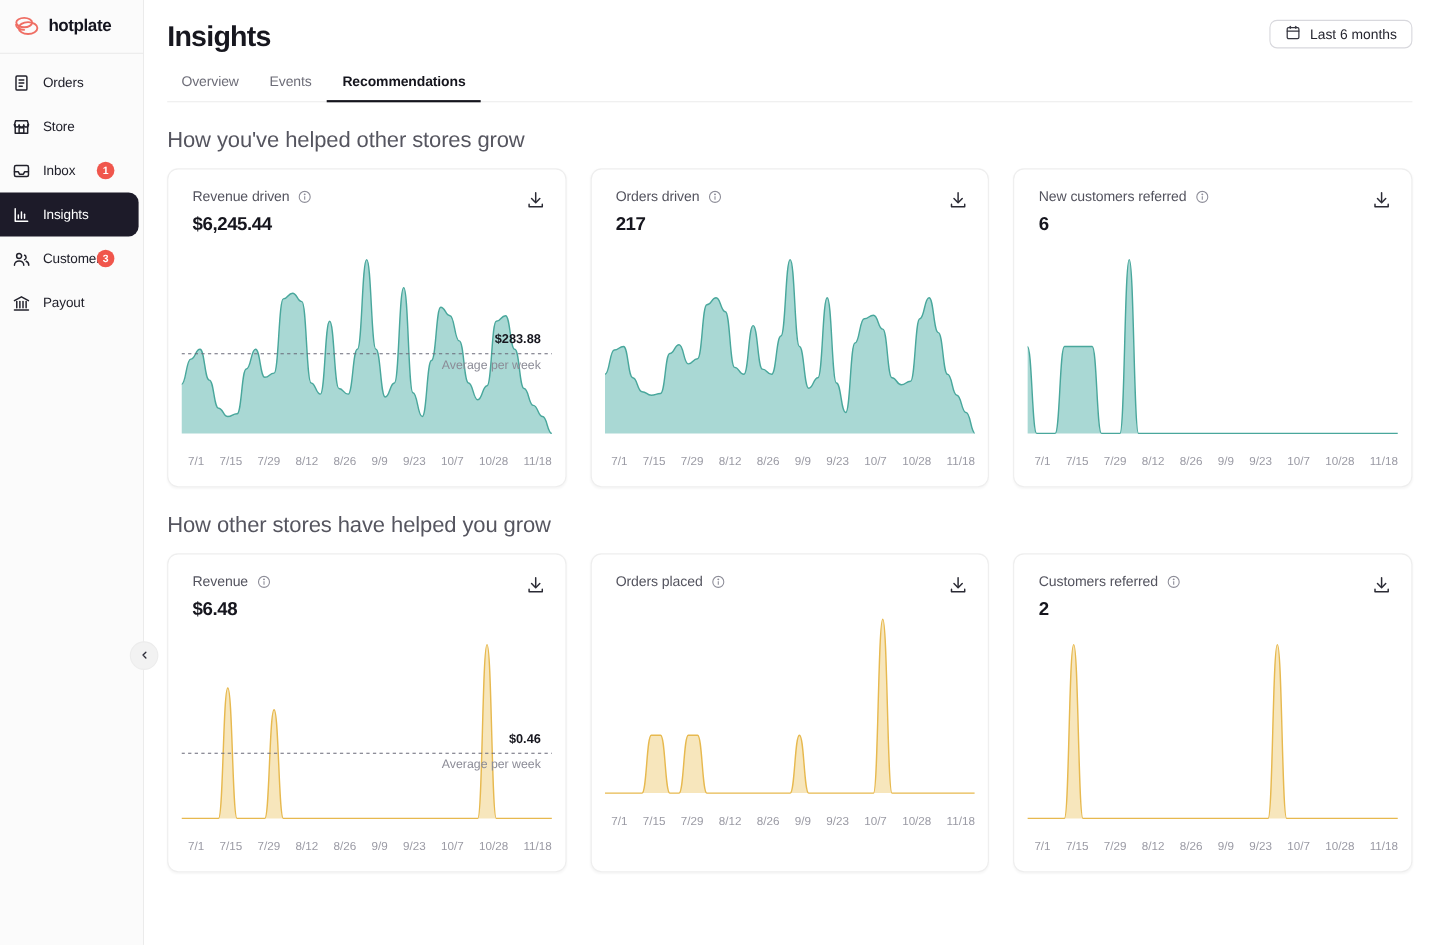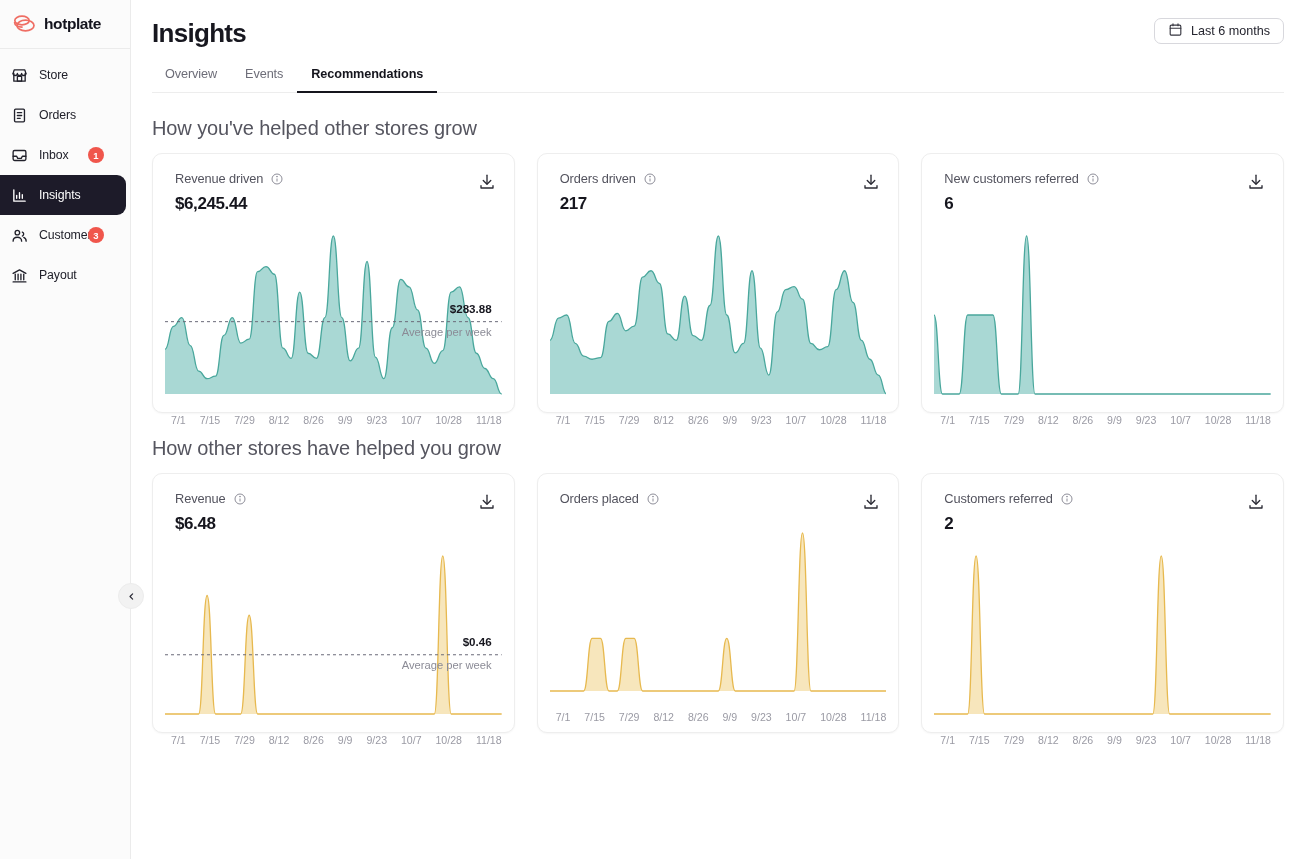--- a/index.html
+++ b/index.html
@@ -95,21 +95,21 @@
   .section-title {
     font-size: 20px; color: #55555f; font-weight: normal;
     margin: 24px 0 13px 21px; letter-spacing: -0.1px;
   }
   .cards { display: flex; gap: 22px; padding: 0 16px 0 21px; }
   .card {
     flex: 1; background: #fff;
     border: 1px solid #eeeeee; border-radius: 10px;
     box-shadow: 0 1px 2px rgba(0,0,0,0.04);
     padding: 17px 0 0 0; position: relative;
-    height: 260px;
+    height: 290px;
   }
   .card-head { display: flex; align-items: flex-start; justify-content: space-between;
                padding: 0 18px 0 22px; }
   .card-label-row { display: flex; align-items: center; gap: 8px; }
   .card-label { font-size: 12.8px; color: #53535e; letter-spacing: -0.1px; }
   .info-icon { width: 12px; height: 12px; color: #8e8e99; flex: none; }
   .info-icon svg { width: 12px; height: 12px; display: block; }
   .card-value { font-size: 17px; font-weight: bold; color: #16161e;
                 padding: 3px 0 0 22px; letter-spacing: -0.4px; }
   .dl-btn { width: 18px; height: 18px; color: #2b2b35; cursor: pointer; margin-top: 2px; }
@@ -147,39 +147,39 @@
           <path d="M3.6 10.5c0 2.6 3.3 4.6 7.4 4.6" stroke="#ef6e64" stroke-width="1.7" stroke-linecap="round"></path>
         </svg>
       </span>
       <span class="brand-name">hotplate</span>
     </div>
 
     <nav class="nav">
       <div class="nav-item">
         <span class="nav-icon">
           <svg viewBox="0 0 24 24" fill="none" stroke="currentColor" stroke-width="1.9" stroke-linecap="round" stroke-linejoin="round">
+            <rect x="5" y="3" width="14" height="18" rx="1.5"></rect>
+            <line x1="9" y1="8" x2="15" y2="8"></line>
+              <line x1="9" y1="12" x2="15" y2="12"></line>
+              <line x1="9" y1="16" x2="13" y2="16"></line>
+          </svg>
+        </span>
+        <span class="nav-label">Orders</span>
+      </div>
+
+      <div class="nav-item">
+        <span class="nav-icon">
+          <svg viewBox="0 0 24 24" fill="none" stroke="currentColor" stroke-width="1.9" stroke-linecap="round" stroke-linejoin="round">
             <path d="M3 9l1.5-5h15L21 9"></path>
               <path d="M4 9v11h16V9"></path>
               <path d="M3 9a3 3 0 006 0 3 3 0 006 0 3 3 0 006 0"></path>
             <rect x="9" y="13" width="6" height="7"></rect>
           </svg>
         </span>
         <span class="nav-label">Store</span>
-      </div>
-
-      <div class="nav-item">
-        <span class="nav-icon">
-          <svg viewBox="0 0 24 24" fill="none" stroke="currentColor" stroke-width="1.9" stroke-linecap="round" stroke-linejoin="round">
-            <rect x="5" y="3" width="14" height="18" rx="1.5"></rect>
-            <line x1="9" y1="8" x2="15" y2="8"></line>
-              <line x1="9" y1="12" x2="15" y2="12"></line>
-              <line x1="9" y1="16" x2="13" y2="16"></line>
-          </svg>
-        </span>
-        <span class="nav-label">Orders</span>
       </div>
 
       <div class="nav-item">
         <span class="nav-icon">
           <svg viewBox="0 0 24 24" fill="none" stroke="currentColor" stroke-width="1.9" stroke-linecap="round" stroke-linejoin="round">
             <path d="M3 13h5l1.5 3h5L16 13h5"></path>
             <path d="M3 13V7a2 2 0 012-2h14a2 2 0 012 2v6v4a2 2 0 01-2 2H5a2 2 0 01-2-2v-4z"></path>
           </svg>
         </span>
         <span class="nav-label">Inbox</span>

